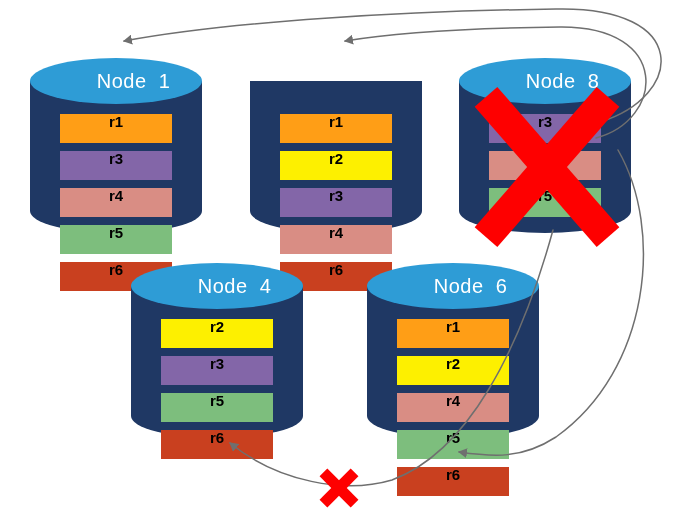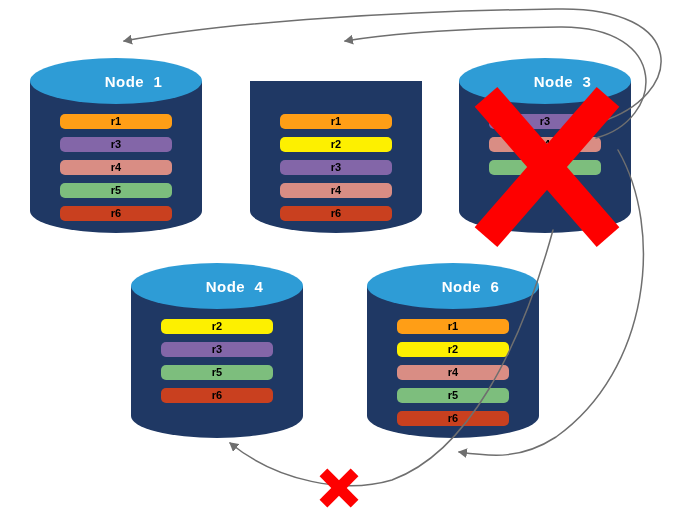--- a/index.html
+++ b/index.html
@@ -22,30 +22,30 @@
     position:absolute; left:0; top:23px; width:172px; height:152px;
     background:var(--cyl-body);
     border-radius:0 0 86px 86px / 0 0 22px 22px;
   }
   .cyl-top {
     position:absolute; left:0; top:0; width:172px; height:46px;
     border-radius:50%; background:var(--cyl-top);
     display:flex; align-items:center; justify-content:center;
   }
   .cyl-title {
-    color:var(--title-color); font-weight:bold; font-size:15px;
+    color:var(--title-color); font-weight:normal; font-size:20px;
     white-space:pre; letter-spacing:.5px;margin-left:35px;
   }
   .replicas {
     position:absolute; left:50%; transform:translateX(-50%); top:56px;
     width:112px; display:flex; flex-direction:column; gap:8px;
   }
   .replica {
-    height:15px; border-radius:5px; text-align:center;
-    font-size:11px; font-weight:bold; line-height:15px;
+    height:29px; border-radius:0; text-align:center;
+    font-size:15px; font-weight:bold; line-height:15px;
     color:var(--replica-text);
   }
 
   
   .big-x { position:absolute; left:456px; top:92px; width:182px; height:150px; z-index:4; pointer-events:none; }
   .big-x .xbar { position:absolute; left:50%; top:50%; width:186px; height:30px; background:var(--xcolor); }
   .big-x .xbar.a { transform:translate(-50%,-50%) rotate(49deg); }
   .big-x .xbar.b { transform:translate(-50%,-50%) rotate(-49deg); }
 
   .small-x { position:absolute; left:320px; top:469px; width:38px; height:38px; z-index:4; pointer-events:none; }
@@ -91,21 +91,21 @@
         <div class="replica" style="background: rgb(253, 240, 0);">r2</div>
         <div class="replica" style="background: rgb(131, 102, 168);">r3</div>
         <div class="replica" style="background: rgb(217, 141, 132);">r4</div>
         <div class="replica" style="background: rgb(201, 64, 31);">r6</div>
       </div>
   </div>
 
   <div class="cylinder" style="left:459px; top:58px">
     <div class="cyl-body"></div>
     <div class="cyl-top">
-      <span class="cyl-title">Node  3</span>
+      <span class="cyl-title">Node  8</span>
     </div>
     <div class="replicas">
         <div class="replica" style="background: rgb(131, 102, 168);">r3</div>
         <div class="replica" style="background: rgb(217, 141, 132);">r4</div>
         <div class="replica" style="background: rgb(125, 190, 125);">r5</div>
       </div>
   </div>
 
   <div class="cylinder" style="left:131px; top:263px">
     <div class="cyl-body"></div>

